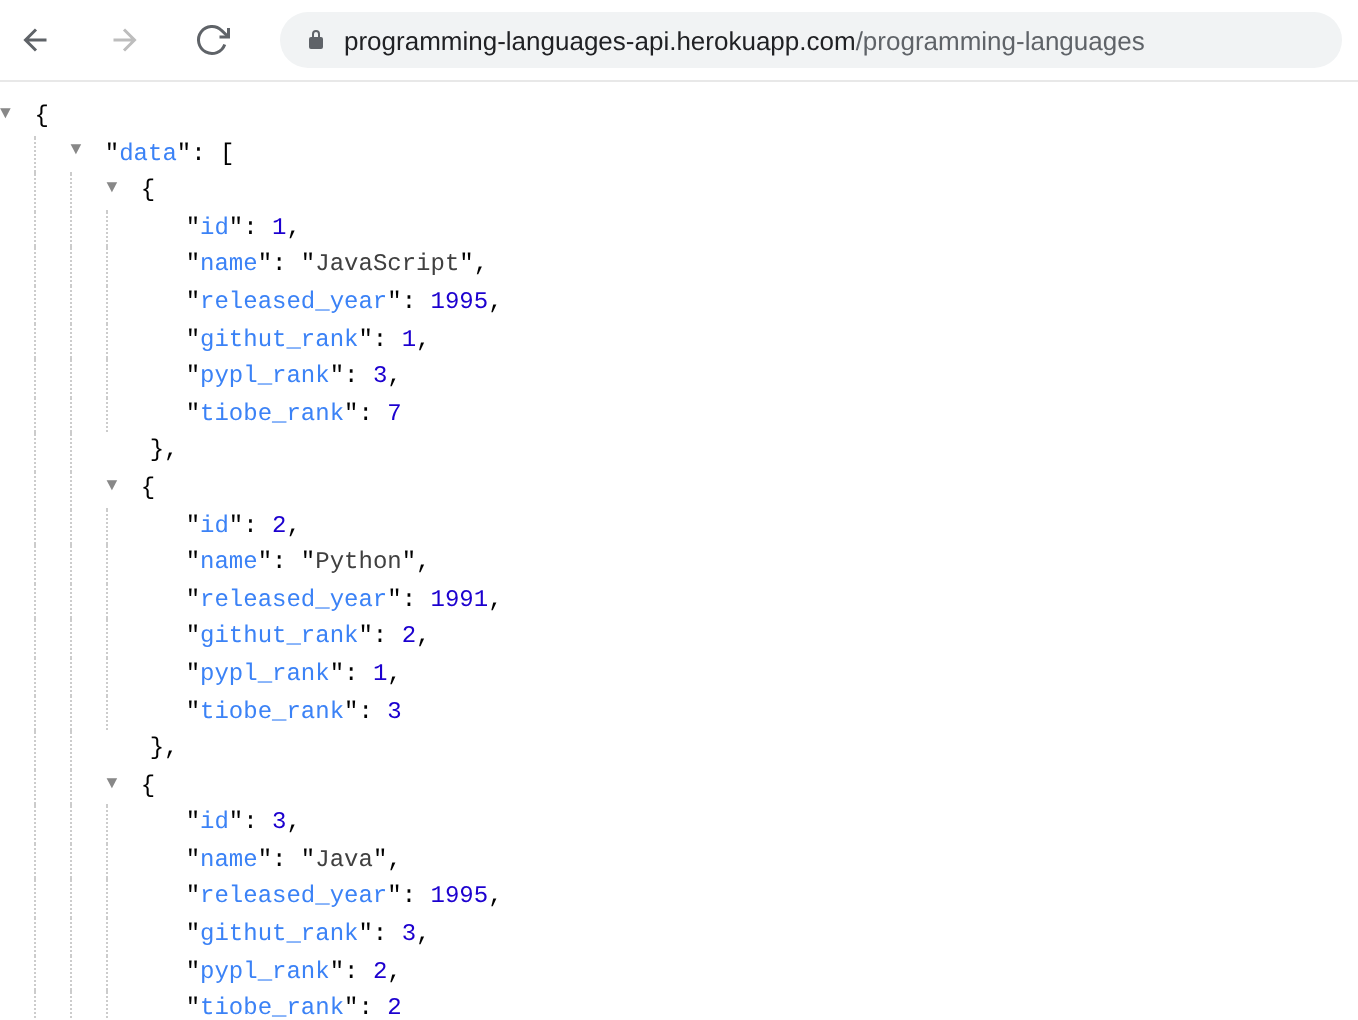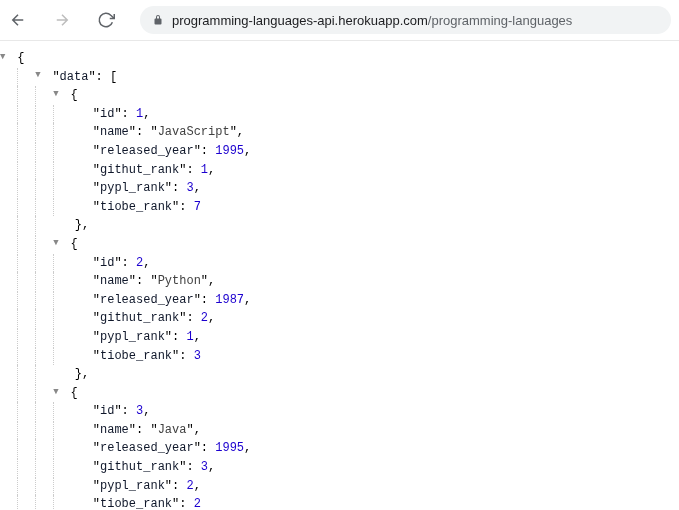--- a/index.html
+++ b/index.html
@@ -71,21 +71,21 @@
       margin-right: 1px;
     }
     .toggle.spacer { visibility: hidden; }
     .guide {
       display: inline-block;
       width: 18px;
       border-left: 1px dotted #ccc;
       height: 1.5em;
       vertical-align: top;
     }
-    .key { color: #0f172a; }
+    .key { color: #3b82f6; }
     .punct { color: #000; }
     .num { color: #1c00cf; }
     .str { color: #404040; }
   </style>
 </head>
 <body>
 
 <div class="toolbar">
   <div class="nav-icon">
     <svg viewBox="0 0 24 24" fill="none" stroke="currentColor" stroke-width="2">
@@ -124,21 +124,21 @@
 <div class="line"><span class="toggle spacer">▼</span> <span class="guide"></span><span class="guide"></span><span class="guide"></span>   <span class="punct">"</span><span class="key">name</span><span class="punct">": "</span><span class="str">JavaScript</span><span class="punct">",</span></div>
 <div class="line"><span class="toggle spacer">▼</span> <span class="guide"></span><span class="guide"></span><span class="guide"></span>   <span class="punct">"</span><span class="key">released_year</span><span class="punct">": </span><span class="num">1995</span><span class="punct">,</span></div>
 <div class="line"><span class="toggle spacer">▼</span> <span class="guide"></span><span class="guide"></span><span class="guide"></span>   <span class="punct">"</span><span class="key">githut_rank</span><span class="punct">": </span><span class="num">1</span><span class="punct">,</span></div>
 <div class="line"><span class="toggle spacer">▼</span> <span class="guide"></span><span class="guide"></span><span class="guide"></span>   <span class="punct">"</span><span class="key">pypl_rank</span><span class="punct">": </span><span class="num">3</span><span class="punct">,</span></div>
 <div class="line"><span class="toggle spacer">▼</span> <span class="guide"></span><span class="guide"></span><span class="guide"></span>   <span class="punct">"</span><span class="key">tiobe_rank</span><span class="punct">": </span><span class="num">7</span></div>
 <div class="line"><span class="toggle spacer">▼</span> <span class="guide"></span><span class="guide"></span>   <span class="punct">},</span></div>
 
 <div class="line"><span class="toggle spacer">▼</span> <span class="guide"></span><span class="guide"></span><span class="toggle">▼</span> <span class="punct">{</span></div>
 <div class="line"><span class="toggle spacer">▼</span> <span class="guide"></span><span class="guide"></span><span class="guide"></span>   <span class="punct">"</span><span class="key">id</span><span class="punct">": </span><span class="num">2</span><span class="punct">,</span></div>
 <div class="line"><span class="toggle spacer">▼</span> <span class="guide"></span><span class="guide"></span><span class="guide"></span>   <span class="punct">"</span><span class="key">name</span><span class="punct">": "</span><span class="str">Python</span><span class="punct">",</span></div>
-<div class="line"><span class="toggle spacer">▼</span> <span class="guide"></span><span class="guide"></span><span class="guide"></span>   <span class="punct">"</span><span class="key">released_year</span><span class="punct">": </span><span class="num">1987</span><span class="punct">,</span></div>
+<div class="line"><span class="toggle spacer">▼</span> <span class="guide"></span><span class="guide"></span><span class="guide"></span>   <span class="punct">"</span><span class="key">released_year</span><span class="punct">": </span><span class="num">1991</span><span class="punct">,</span></div>
 <div class="line"><span class="toggle spacer">▼</span> <span class="guide"></span><span class="guide"></span><span class="guide"></span>   <span class="punct">"</span><span class="key">githut_rank</span><span class="punct">": </span><span class="num">2</span><span class="punct">,</span></div>
 <div class="line"><span class="toggle spacer">▼</span> <span class="guide"></span><span class="guide"></span><span class="guide"></span>   <span class="punct">"</span><span class="key">pypl_rank</span><span class="punct">": </span><span class="num">1</span><span class="punct">,</span></div>
 <div class="line"><span class="toggle spacer">▼</span> <span class="guide"></span><span class="guide"></span><span class="guide"></span>   <span class="punct">"</span><span class="key">tiobe_rank</span><span class="punct">": </span><span class="num">3</span></div>
 <div class="line"><span class="toggle spacer">▼</span> <span class="guide"></span><span class="guide"></span>   <span class="punct">},</span></div>
 
 <div class="line"><span class="toggle spacer">▼</span> <span class="guide"></span><span class="guide"></span><span class="toggle">▼</span> <span class="punct">{</span></div>
 <div class="line"><span class="toggle spacer">▼</span> <span class="guide"></span><span class="guide"></span><span class="guide"></span>   <span class="punct">"</span><span class="key">id</span><span class="punct">": </span><span class="num">3</span><span class="punct">,</span></div>
 <div class="line"><span class="toggle spacer">▼</span> <span class="guide"></span><span class="guide"></span><span class="guide"></span>   <span class="punct">"</span><span class="key">name</span><span class="punct">": "</span><span class="str">Java</span><span class="punct">",</span></div>
 <div class="line"><span class="toggle spacer">▼</span> <span class="guide"></span><span class="guide"></span><span class="guide"></span>   <span class="punct">"</span><span class="key">released_year</span><span class="punct">": </span><span class="num">1995</span><span class="punct">,</span></div>
 <div class="line"><span class="toggle spacer">▼</span> <span class="guide"></span><span class="guide"></span><span class="guide"></span>   <span class="punct">"</span><span class="key">githut_rank</span><span class="punct">": </span><span class="num">3</span><span class="punct">,</span></div>

